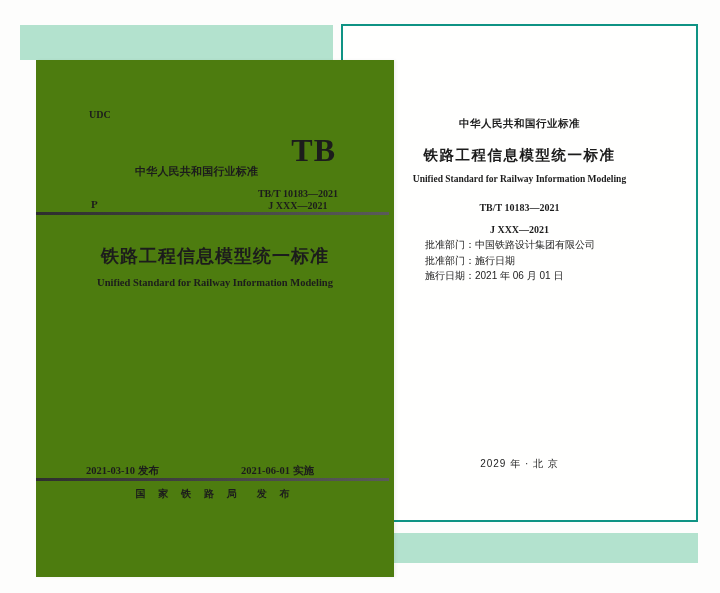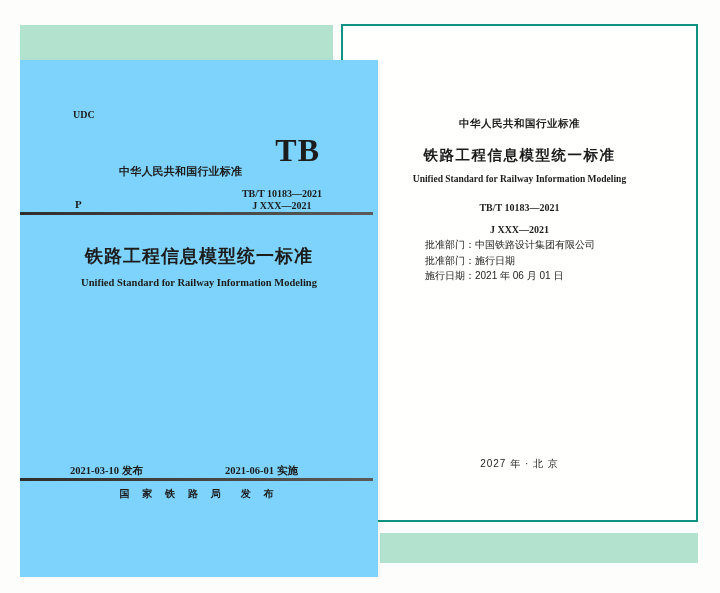--- a/index.html
+++ b/index.html
@@ -26,23 +26,23 @@
   .tp-type   { top:91px;  font-size:10.5px; font-weight:bold; letter-spacing:0.5px; }
   .tp-title  { top:120px; font-size:14.5px; font-weight:bold; letter-spacing:1.5px; }
   .tp-en     { top:148px; font-size:9.5px;  font-weight:bold; font-family:"Liberation Serif", serif; }
   .tp-stdno  { top:176px; font-size:10px;   font-weight:bold; font-family:"Liberation Serif", serif; }
   .tp-recno  { top:198px; font-size:10px;   font-weight:bold; font-family:"Liberation Serif", serif; }
   .tp-info   { position:absolute; left:82px; top:211px; font-size:10px; line-height:15.5px; color:#222; }
   .tp-imprint{ top:431px; font-size:10px; letter-spacing:1px; color:#222; }
 
   
   .cover-page {
-    position:absolute; left:20px; top:60px;
+    position:absolute; left:36px; top:60px;
     width:358px; height:517px;
-    background:#7dd3fc;
+    background:#4d7c0f;
     box-shadow: 2px 0 3px rgba(0,0,0,0.05);
     z-index:2;
   }
   .cv-udc { position:absolute; left:53px; top:49px; font-size:10px; font-weight:bold; font-family:"Liberation Serif", serif; }
   .cv-type { position:absolute; left:99px; top:104px; font-size:11px; font-weight:bold; letter-spacing:0.2px; }
   .cv-logo { position:absolute; right:58px; top:74px; font-size:32px; line-height:1; font-weight:bold; font-family:"Liberation Serif", serif; letter-spacing:1px; }
   .cv-nums { position:absolute; right:56px; top:128px; text-align:center; font-size:10px; line-height:12px; font-weight:bold; font-family:"Liberation Serif", serif; }
   .cv-p { position:absolute; left:55px; top:138px; font-size:11px; font-weight:bold; font-family:"Liberation Serif", serif; }
   .rule { position:absolute; left:0; width:353px; height:2.5px; background:linear-gradient(90deg,#2e2e2e,#5a5a5a); }
   .rule.r1 { top:152px; }
@@ -65,21 +65,21 @@
     <div class="centered tp-type">中华人民共和国行业标准</div>
     <div class="centered tp-title">铁路工程信息模型统一标准</div>
     <div class="centered tp-en">Unified Standard for Railway Information Modeling</div>
     <div class="centered tp-stdno">TB/T 10183—2021</div>
     <div class="centered tp-recno">J XXX—2021</div>
     <div class="tp-info">
       <div>批准部门：中国铁路设计集团有限公司</div>
       <div>批准部门：施行日期</div>
       <div>施行日期：2021 年 06 月 01 日</div>
     </div>
-    <div class="centered tp-imprint">2027 年 · 北 京</div>
+    <div class="centered tp-imprint">2029 年 · 北 京</div>
   </div>
 
   <div class="cover-page">
     <div class="cv-udc">UDC</div>
     <div class="cv-type">中华人民共和国行业标准</div>
     <div class="cv-logo">TB</div>
     <div class="cv-nums">
       <div>TB/T 10183—2021</div>
       <div>J XXX—2021</div>
     </div>

